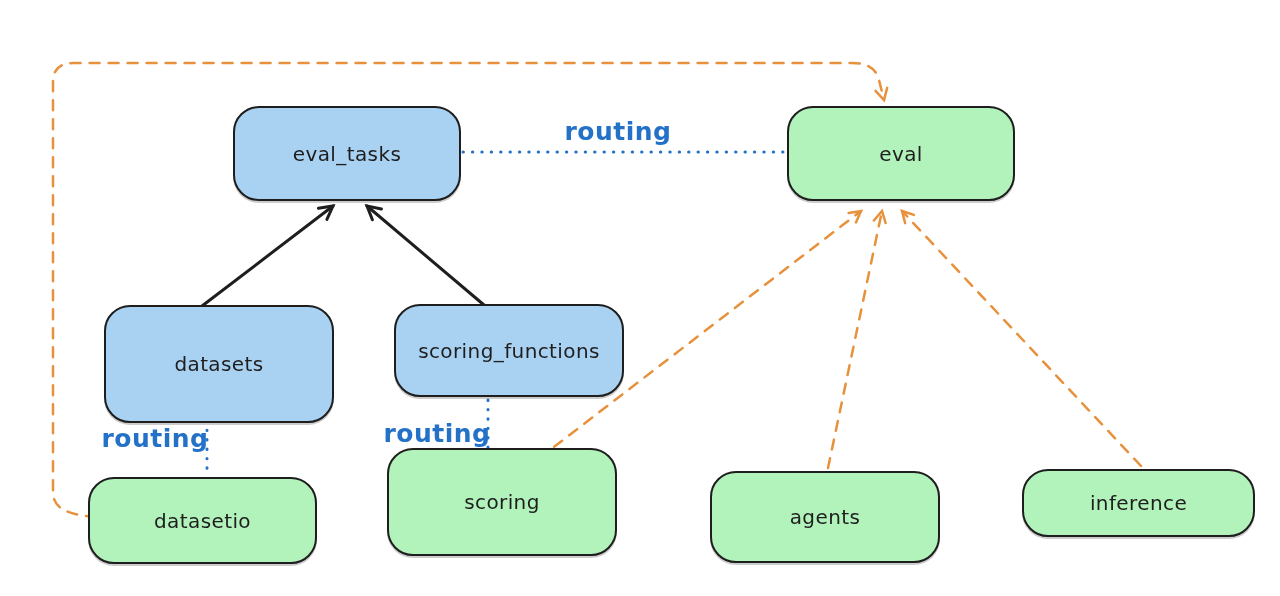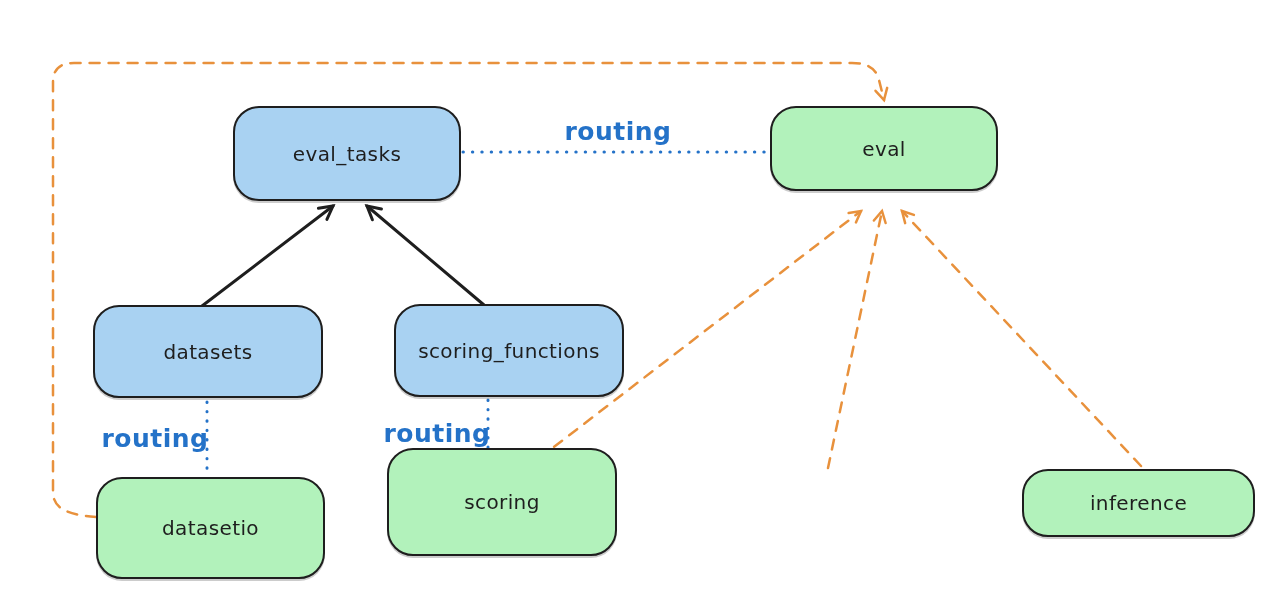--- a/index.html
+++ b/index.html
@@ -47,40 +47,43 @@
     <path d="M 96 517 C 75 515 53 512 53 492 L 53 82 Q 53 63 74 63 L 852 63 Q 875 63 879 80 L 884 100" fill="none" stroke-width="2.5" stroke-linecap="round" stroke-dasharray="10 9" marker-end="url(#ah-orange)" stroke="#e8913c"></path>
     <path d="M 524 470 L 861 211" fill="none" stroke-width="2.5" stroke-linecap="round" stroke-dasharray="10 9" marker-end="url(#ah-orange)" stroke="#e8913c"></path>
     <path d="M 828 468 L 882 211" fill="none" stroke-width="2.5" stroke-linecap="round" stroke-dasharray="10 9" marker-end="url(#ah-orange)" stroke="#e8913c"></path>
     <path d="M 1141 466 L 902 211" fill="none" stroke-width="2.5" stroke-linecap="round" stroke-dasharray="10 9" marker-end="url(#ah-orange)" stroke="#e8913c"></path>
   </svg>
 
   <div class="node blue" style="left:233px;top:106px;width:228px;height:95px">
     <span>eval_tasks</span>
   </div>
 
-  <div class="node green" style="left:770px;top:106px;width:228px;height:85px">
+  <div class="node green" style="left:787px;top:106px;width:228px;height:95px">
     <span>eval</span>
   </div>
 
-  <div class="node blue" style="left:93px;top:305px;width:230px;height:93px">
+  <div class="node blue" style="left:104px;top:305px;width:230px;height:118px">
     <span>datasets</span>
   </div>
 
   <div class="node blue" style="left:394px;top:304px;width:230px;height:93px">
     <span>scoring_functions</span>
   </div>
 
-  <div class="node green" style="left:96px;top:477px;width:229px;height:102px">
+  <div class="node green" style="left:88px;top:477px;width:229px;height:87px">
     <span>datasetio</span>
   </div>
 
   <div class="node green" style="left:387px;top:448px;width:230px;height:108px">
     <span>scoring</span>
   </div>
 
+  <div class="node green" style="left:710px;top:471px;width:230px;height:92px">
+    <span>agents</span>
+  </div>
 
   <div class="node green" style="left:1022px;top:469px;width:233px;height:68px">
     <span>inference</span>
   </div>
 
   <span class="edge-label" style="left:618px;top:131px">routing</span>
   <span class="edge-label" style="left:155px;top:438px">routing</span>
   <span class="edge-label" style="left:437px;top:433px">routing</span>
 
 </div>

